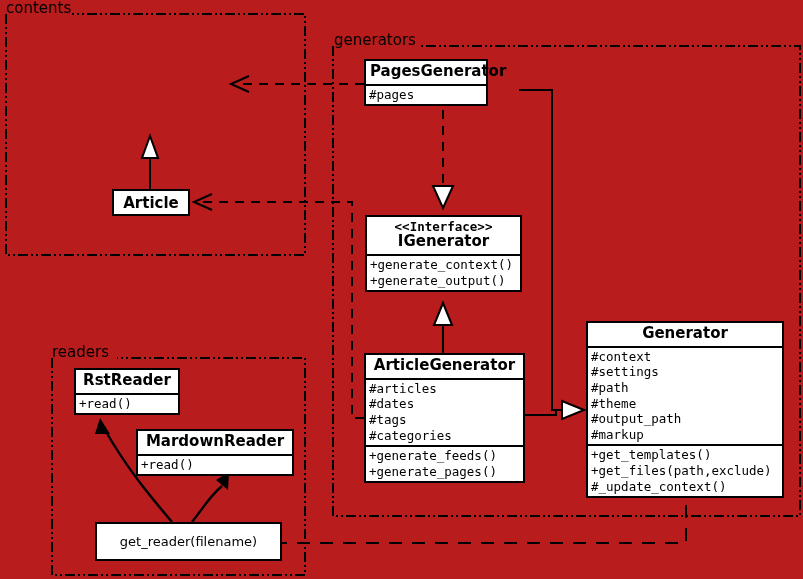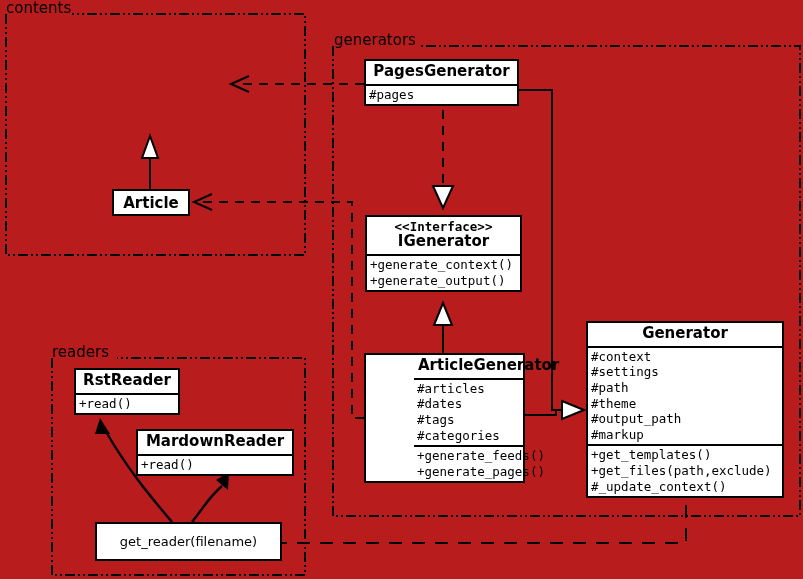--- a/index.html
+++ b/index.html
@@ -130,39 +130,39 @@
 
   <div class="pkg-label" style="left:6px; top:1px;">contents</div>
   <div class="pkg-label" style="left:334px; top:33px;">generators</div>
   <div class="pkg-label" style="left:52px; top:345px;">readers</div>
 
 
   <div class="plain" style="left:112px; top:189px; width:78px; height:27px; font-weight:bold; font-size:15px;">
     <span>Article</span>
   </div>
 
-  <div class="uml" style="left:364px; top:59px; width:155px;">
+  <div class="uml" style="left:364px; top:59px; width:124px;">
     <div class="title">PagesGenerator</div>
     <div class="sect">
       <div class="row">#pages</div>
     </div>
   </div>
 
   <div class="uml" style="left:365px; top:215px; width:157px;">
     <div class="title">
       <span class="stereo">&lt;&lt;Interface&gt;&gt;</span>
       <span>IGenerator</span>
     </div>
     <div class="sect">
       <div class="row">+generate_context()</div>
       <div class="row">+generate_output()</div>
     </div>
   </div>
 
-  <div class="uml" style="left:364px; top:353px; width:161px;padding-left:48px;">
+  <div class="uml" style="left:364px; top:353px; width:161px;">
     <div class="title">ArticleGenerator</div>
     <div class="sect">
       <div class="row">#articles</div>
       <div class="row">#dates</div>
       <div class="row">#tags</div>
       <div class="row">#categories</div>
     </div>
     <div class="sect">
       <div class="row">+generate_feeds()</div>
       <div class="row">+generate_pages()</div>

